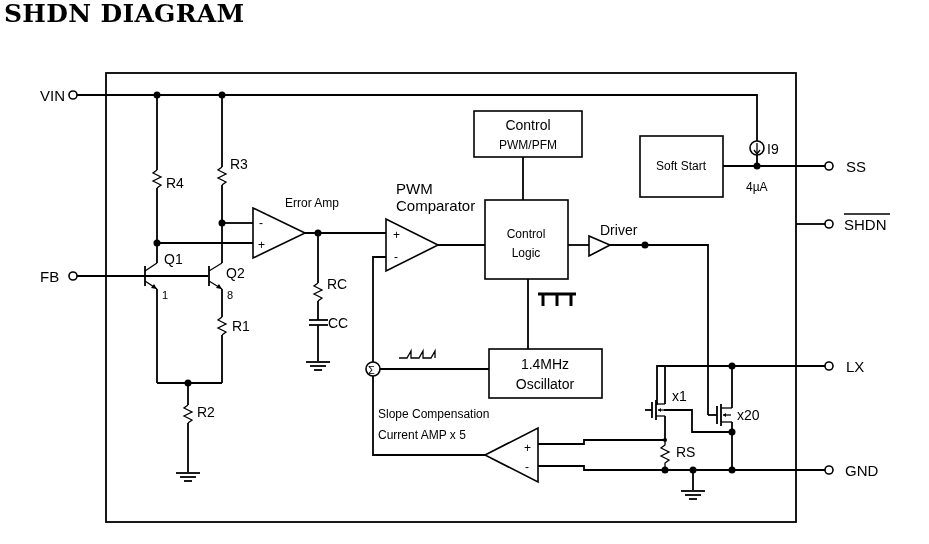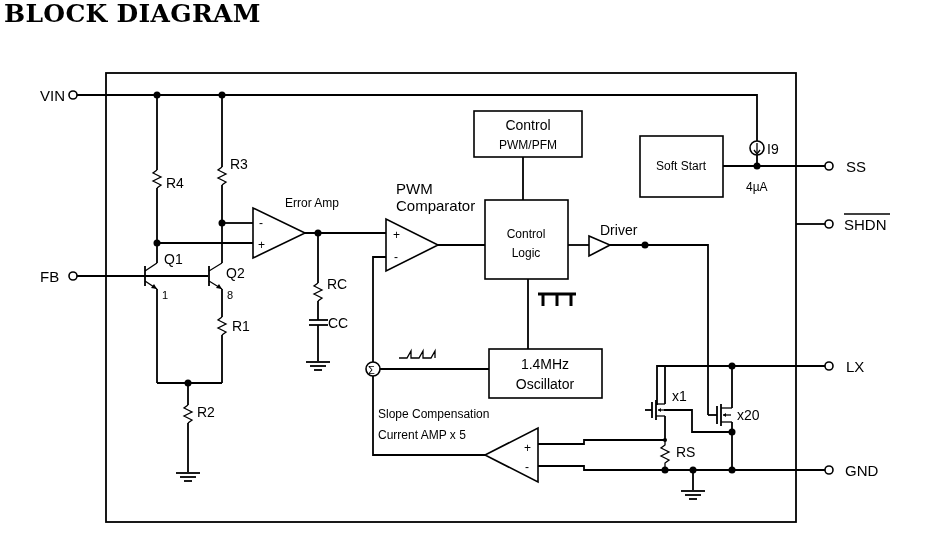--- a/index.html
+++ b/index.html
@@ -13,21 +13,21 @@
   .dot{fill:#000;}
   .pin{stroke:#000;stroke-width:1.6;fill:#fff;}
   .lbl{font-size:14px;}
   .lblS{font-size:12px;}
   .lblXS{font-size:11px;}
   .lblL{font-size:15px;}
 </style>
 </head>
 <body>
 
-<div class="title">BLOCK DIAGRAM</div>
+<div class="title">SHDN DIAGRAM</div>
 
 <svg width="929" height="544" viewBox="0 0 929 544">
 
   <rect x="106" y="73" width="690" height="449" class="w"></rect>
 
   <g>
     <circle cx="73" cy="95" r="4" class="pin"></circle>
     <text x="40" y="101" class="lblL">VIN</text>
   </g>
   <polyline points="77,95 757,95 757,142" class="w"></polyline>

